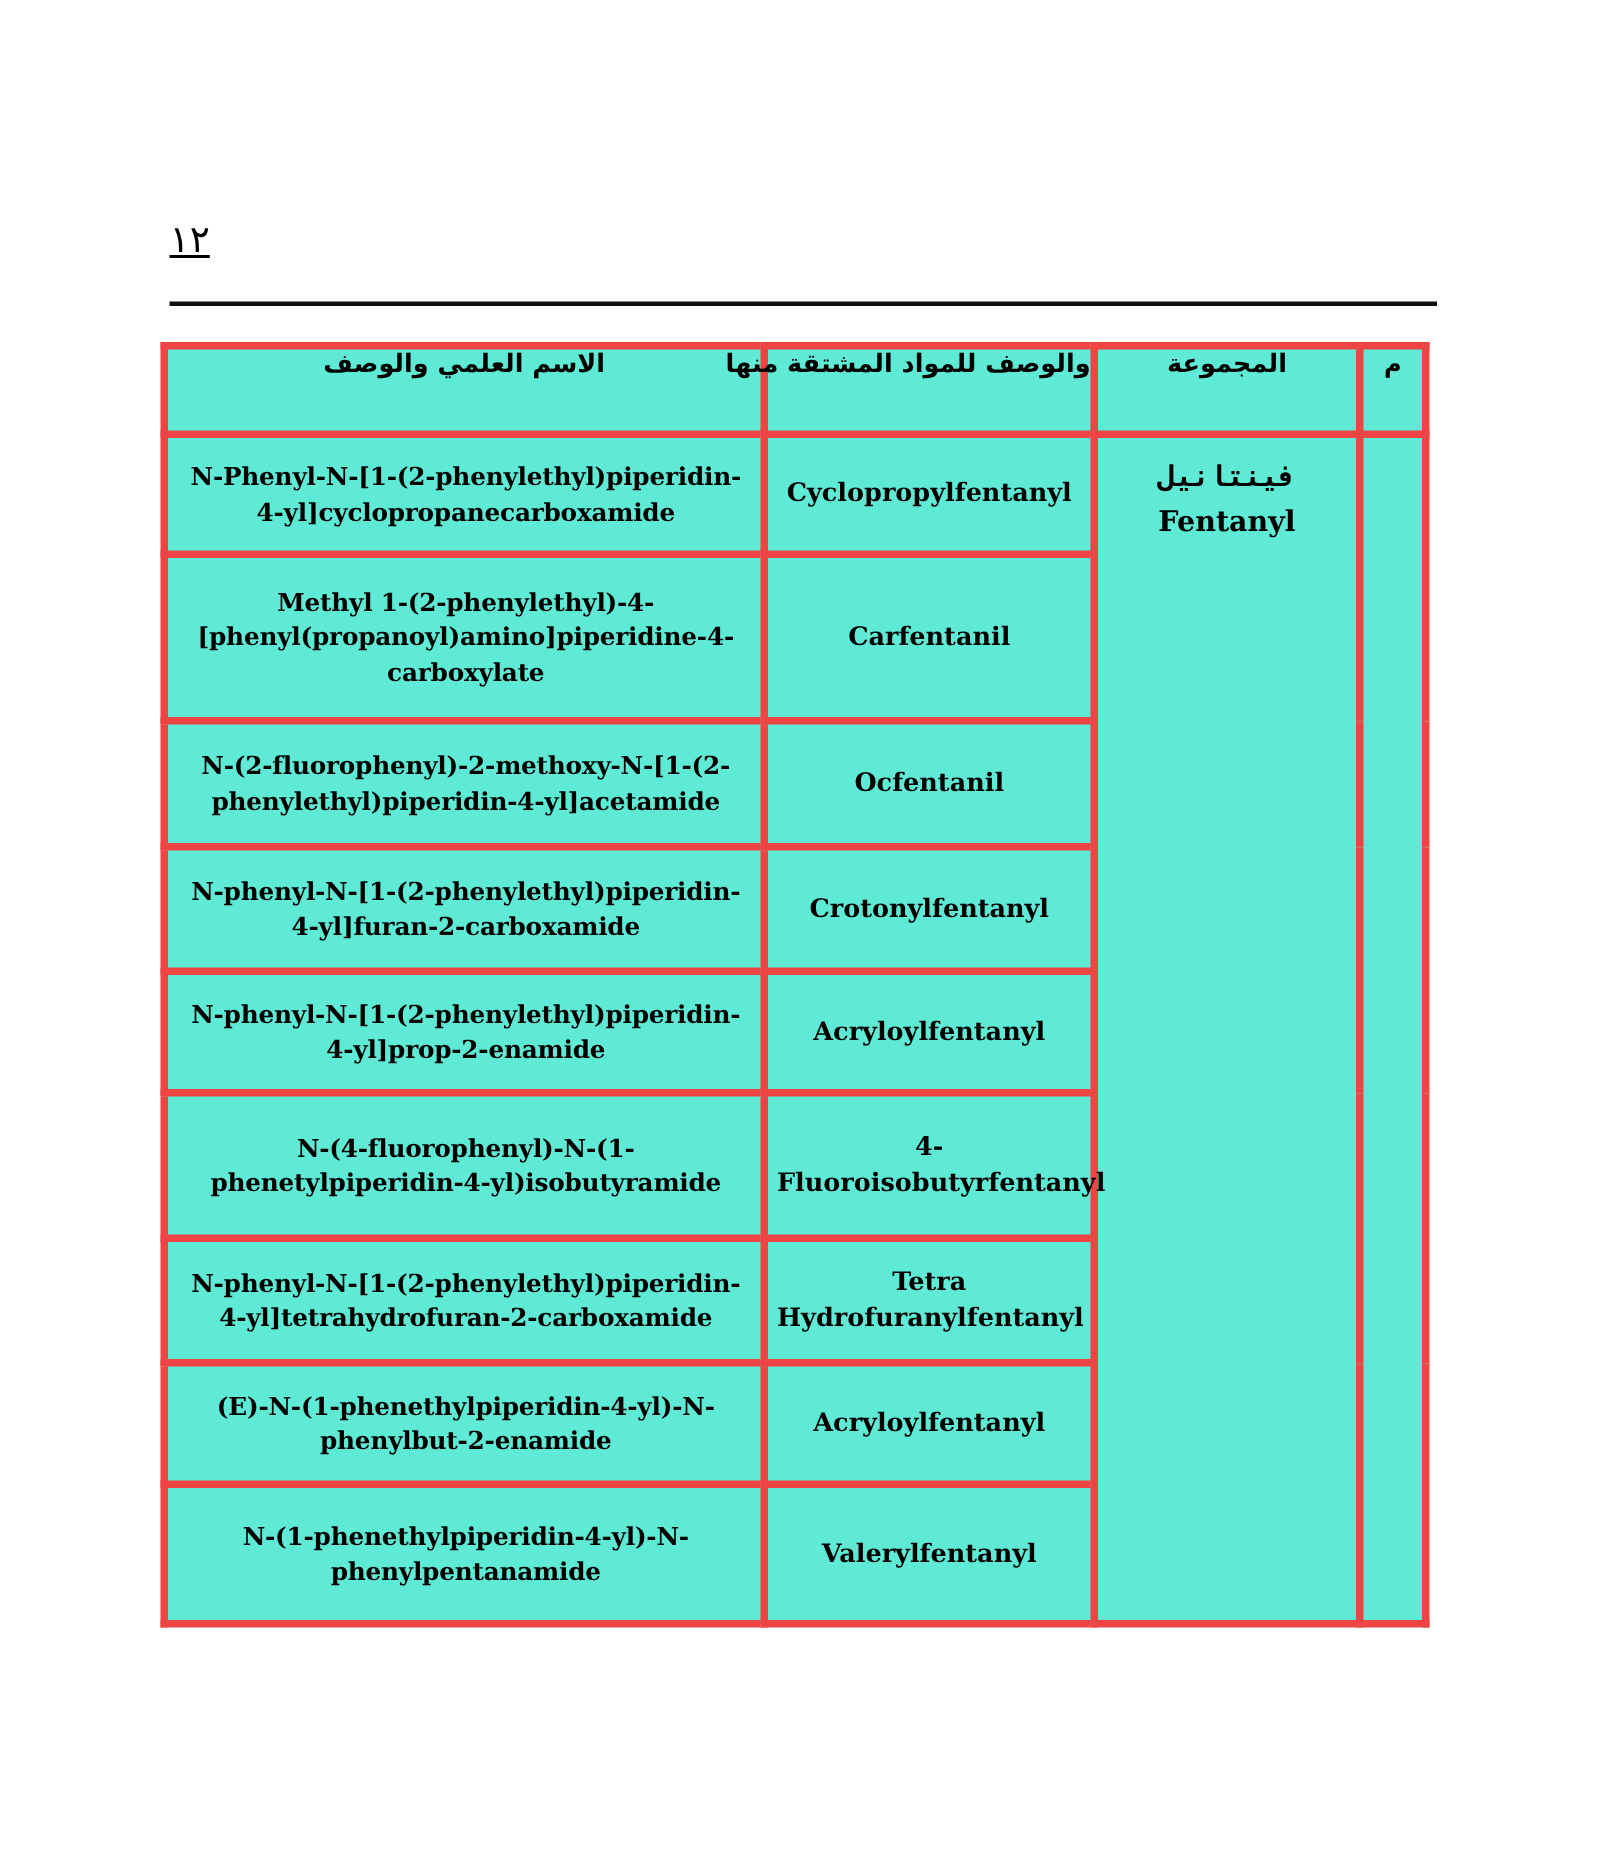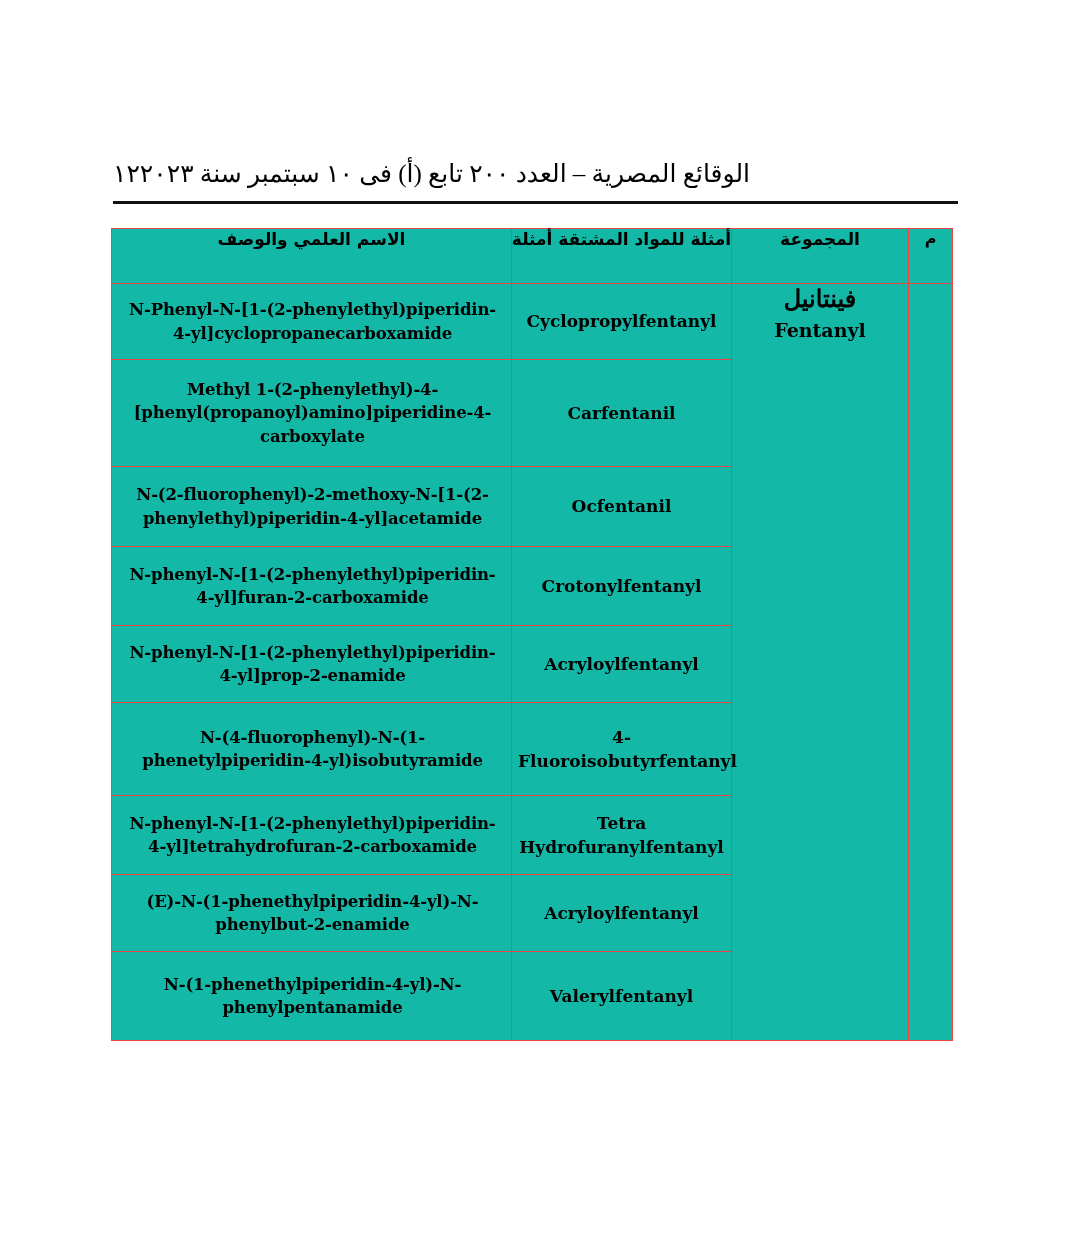--- a/index.html
+++ b/index.html
@@ -19,23 +19,24 @@
 
   
   .page-header {
     position: absolute;
     left: 113px;
     top: 146px;
     width: 845px;
     height: 40px;
     display: flex;
     flex-direction: row-reverse;   
-    align-items: flex-end;
+    align-items: flex-start;
     justify-content: flex-start;
     direction: rtl;
+    text-decoration: underline;
   }
   .page-number {
     font-size: 25px;
     font-weight: 400;
     letter-spacing: 0.5px;
     line-height: 1;
     padding-top: 2px;
     white-space: nowrap;
   }
   .header-title {
@@ -65,23 +66,23 @@
     direction: rtl;
   }
   table.gazette {
     border-collapse: collapse;
     table-layout: fixed;
     width: 841px;
     direction: rtl;
   }
   table.gazette td,
   table.gazette th {
-    border: 1px solid #ef4444;
+    border: 5px solid #ef4444;
     vertical-align: top;
-    background: #14b8a6;
+    background: #5eead4;
     padding: 0;
   }
 
   
   col.c-num   { width: 44px;  }
   col.c-group { width: 177px; }
   col.c-ex    { width: 220px; }
   col.c-name  { width: 400px; }
 
   
@@ -136,59 +137,59 @@
     padding: 0 6px;
     box-sizing: border-box;
     display: flex;
     flex-direction: column;
     justify-content: center;
     text-align: center;
   }
 
   .group-label {
     display: block;
-    font-family: Liberation Sans, sans-serif;
-    font-weight: 700;
-    font-size: 24px;
+    font-family: Liberation Mono, monospace;
+    font-weight: 700;
+    font-size: 19px;
     line-height: 1.25;
     direction: rtl;
+    margin-top: 16px;
   }
   .group-label-latin {
     display: block;
     font-family: "DejaVu Serif", "Liberation Serif", serif;
     font-weight: 700;
     font-size: 19px;
     line-height: 1.25;
     direction: ltr;
     margin-top: 5px;
   }
 </style>
 </head>
 <body>
 
 <div class="page-header">
   <span class="page-number">١٢</span>
-  <span class="header-title">الوقائع المصرية – العدد ٢٠٠ تابع (أ) فى ١٠ سبتمبر سنة ٢٠٢٣</span>
 </div>
 
 <div class="header-rule"></div>
 
 <div class="table-wrap">
   <table class="gazette">
     <colgroup>
       <col class="c-num">
       <col class="c-group">
       <col class="c-ex">
       <col class="c-name">
     </colgroup>
     <thead>
       <tr>
         <th class="h-num">م</th>
         <th>المجموعة</th>
-        <th>أمثلة للمواد المشتقة أمثلة</th>
+        <th>والوصف للمواد المشتقة منها</th>
         <th>الاسم العلمي والوصف</th>
       </tr>
     </thead>
     <tbody>
 
       <tr style="height: 75px;">
         <td class="cell-num" rowspan="9"></td>
         <td class="cell-group" rowspan="9">
           <span class="group-label">فينتانيل</span>
           <span class="group-label-latin">Fentanyl</span>

